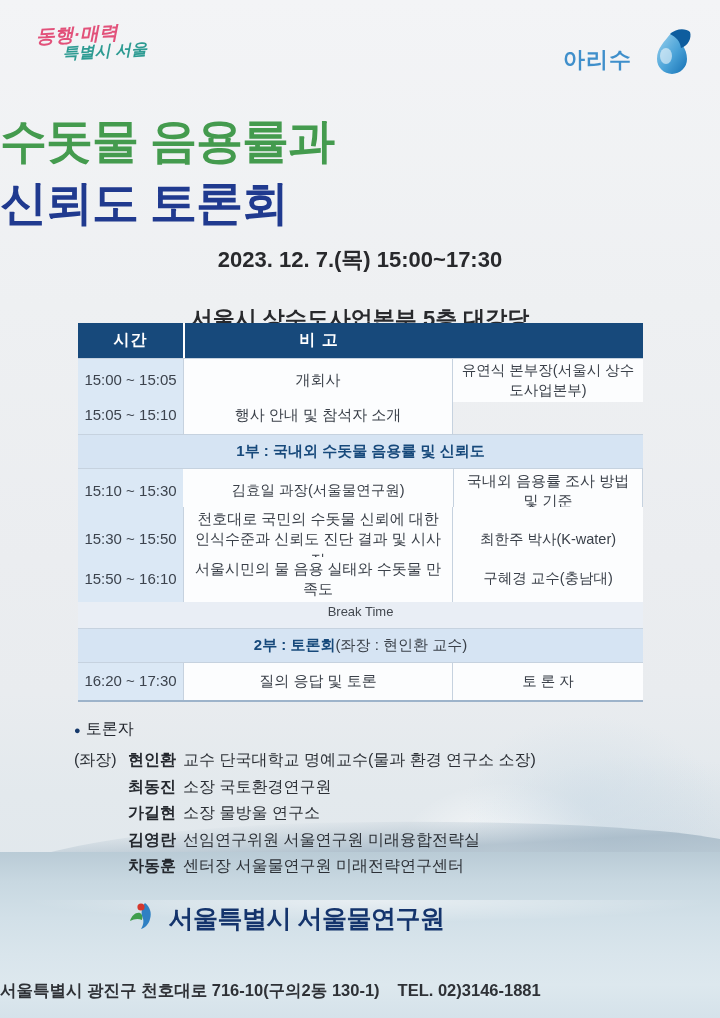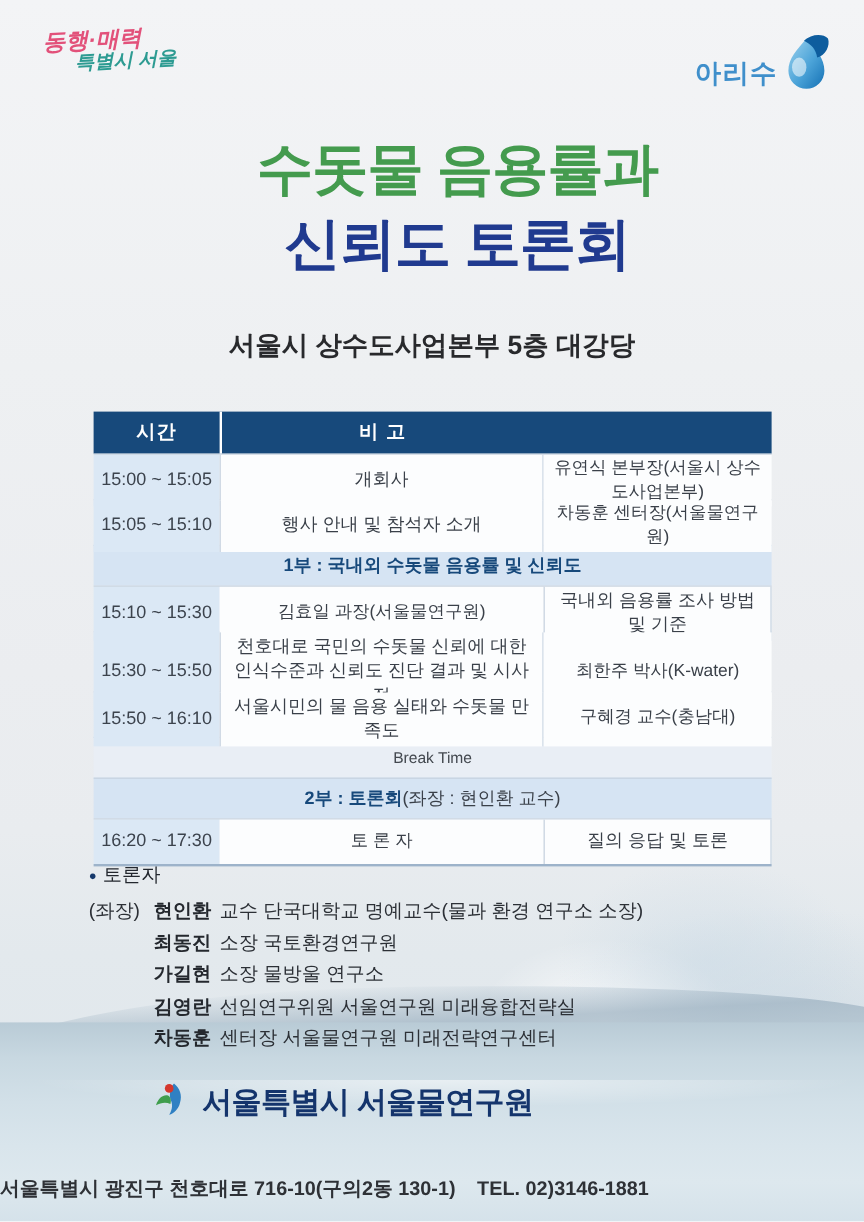--- a/index.html
+++ b/index.html
@@ -31,36 +31,36 @@
   }
   .wave3{
     position:absolute; left:-60px; width:860px; top:900px; height:60px;
     background:radial-gradient(ellipse 430px 28px at 50% 0%, rgba(255,255,255,.55), rgba(255,255,255,0) 80%);
   }
 
   
   .logo-left{ position:absolute; left:36px; top:24px; transform:rotate(-3deg); line-height:1.05; }
   .logo-left .l1{ font-size:19px; font-weight:800; color:#e2517a; font-style:italic; letter-spacing:0; }
   .logo-left .l2{ font-size:16px; font-weight:800; color:#2d9b92; font-style:italic; margin-left:26px; }
-  .logo-right{ position:absolute; right:26px; top:26px; display:flex; align-items:center; gap:2px; }
+  .logo-right{ position:absolute; right:26px; top:26px; display:flex; align-items:center; gap:18px; }
   .logo-right .arisu{ font-size:22px; font-weight:800; color:#3f8fcb; letter-spacing:1px; padding-top:12px; }
 
   
-  .title{ position:absolute; top:110px; left:0; width:720px; text-align:center; letter-spacing:-1px;padding-left:42px; }
+  .title{ position:absolute; top:110px; left:0; width:720px; letter-spacing:-1px; }
   .title .t1{ font-size:47px; font-weight:800; color:#449b4e; line-height:62px; }
   .title .t2{ font-size:47px; font-weight:800; color:#203a8f; line-height:62px; }
 
   .event-info{ position:absolute; top:244px; left:0; width:720px; text-align:center; color:#28292c; }
   .event-info .dt{ font-size:22px; font-weight:700; line-height:31px; }
   .event-info .venue{ font-size:22px; font-weight:700; line-height:31px;margin-top:28px; }
 
   
   .schedule{ position:absolute; left:78px; top:323px; width:565px; border-bottom:2px solid #9db3ca; }
   .trow{ display:grid; grid-template-columns:105px 270px 190px; }
-  .thead{ background:#17497b; height:35px;margin-top:20px; }
+  .thead{ background:#17497b; height:35px; }
   .th{ color:#fff; font-size:16px; font-weight:700; display:flex; align-items:center; justify-content:center; letter-spacing:1px; }
   .th + .th{ border-left:2px solid #fff; }
   .body-row{ border-top:1px solid #c6d2df; }
   .cell{ display:flex; align-items:center; justify-content:center; text-align:center; font-size:15px; color:#3a4049; line-height:1.35; padding:2px 4px; }
   .cell.time{ background:#dbe8f5; font-size:15px; color:#3c434d; }
   .cell.content{ background:#fcfdfe; border-left:1px solid #c6d2df; border-right:1px solid #c6d2df; }
   .cell.note{ background:#fcfdfe; font-size:14.5px; }
   .h38{ height:38px; } .h50{ height:50px; }
   .sec-row{ height:34px; background:#d6e4f3; display:flex; align-items:center; justify-content:center; border-top:1px solid #c6d2df; }
   .sec-row .sec-label{ font-size:15px; font-weight:700; color:#17497b; }
@@ -114,39 +114,39 @@
       </svg>
     </span>
   </div>
 
   <div class="title">
     <div class="t1">수돗물 음용률과</div>
     <div class="t2">신뢰도 토론회</div>
   </div>
 
   <div class="event-info">
+    <div class="dt">2023. 12. 7.(목) 15:00~17:30</div>
     <div class="venue">서울시 상수도사업본부 5층 대강당</div>
   </div>
 
   <div class="schedule">
     <div class="trow thead">
       <div class="th">시간</div>
       <div class="th">비 고</div>
     </div>
 
     <div class="trow body-row h38">
       <div class="cell time">15:00 ~ 15:05</div>
       <div class="cell content">개회사</div>
       <div class="cell note">유연식 본부장(서울시 상수도사업본부)</div>
     </div>
 
     <div class="trow body-row h38">
       <div class="cell time">15:05 ~ 15:10</div>
       <div class="cell content">행사 안내 및 참석자 소개</div>
-      <div class="cell note">차동훈 센터장(서울물연구원)</div>
     </div>
 
     <div class="sec-row">
       <span class="sec-label">1부 : 국내외 수돗물 음용률 및 신뢰도</span>
     </div>
 
     <div class="trow body-row h38">
       <div class="cell time">15:10 ~ 15:30</div>
       <div class="cell note">김효일 과장(서울물연구원)</div>
       <div class="cell content">국내외 음용률 조사 방법 및 기준</div>
@@ -171,22 +171,22 @@
       <span>Break Time</span>
     </div>
 
     <div class="sec-row">
       <span class="sec-label">2부 : 토론회</span>
         <span class="sec-rest">(좌장 : 현인환 교수)</span>
     </div>
 
     <div class="trow body-row h38">
       <div class="cell time">16:20 ~ 17:30</div>
+      <div class="cell content">질의 응답 및 토론</div>
       <div class="cell note">토 론 자</div>
-      <div class="cell content">질의 응답 및 토론</div>
     </div>
   </div>
 
   <div class="panel">
     <div class="heading">
       <span class="bullet">●</span>
       <span>토론자</span>
     </div>
     <div class="plist">
       <div class="pline">

